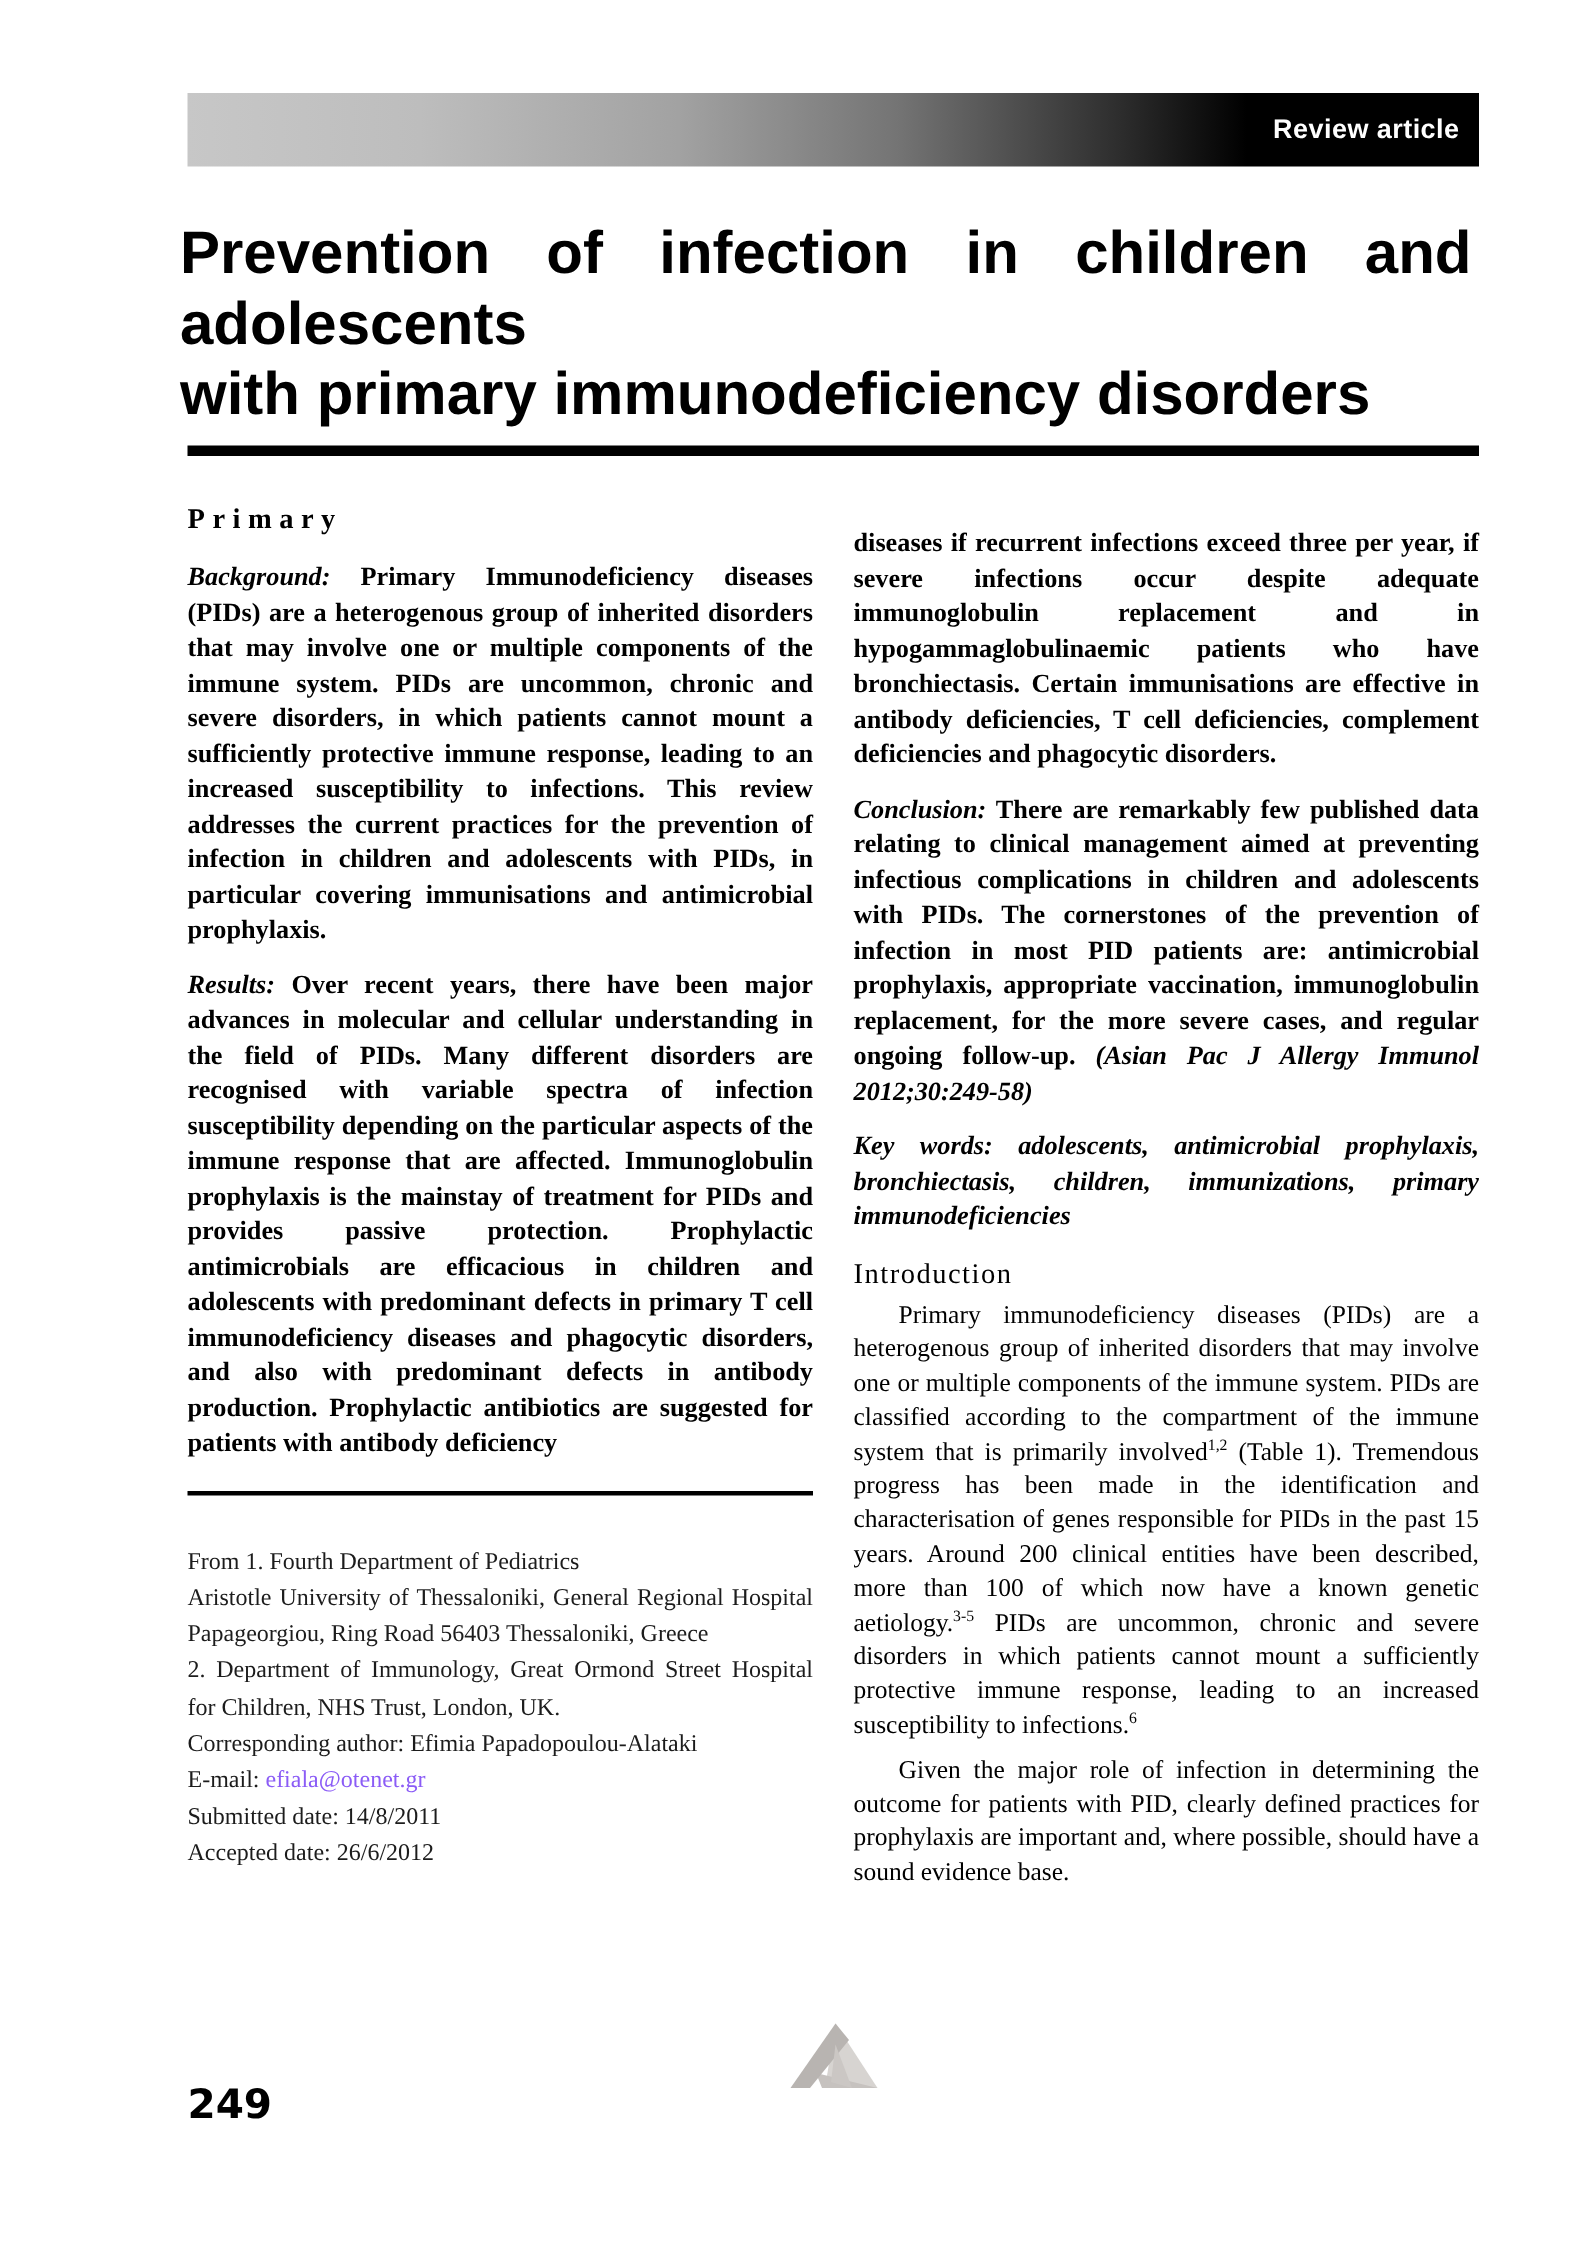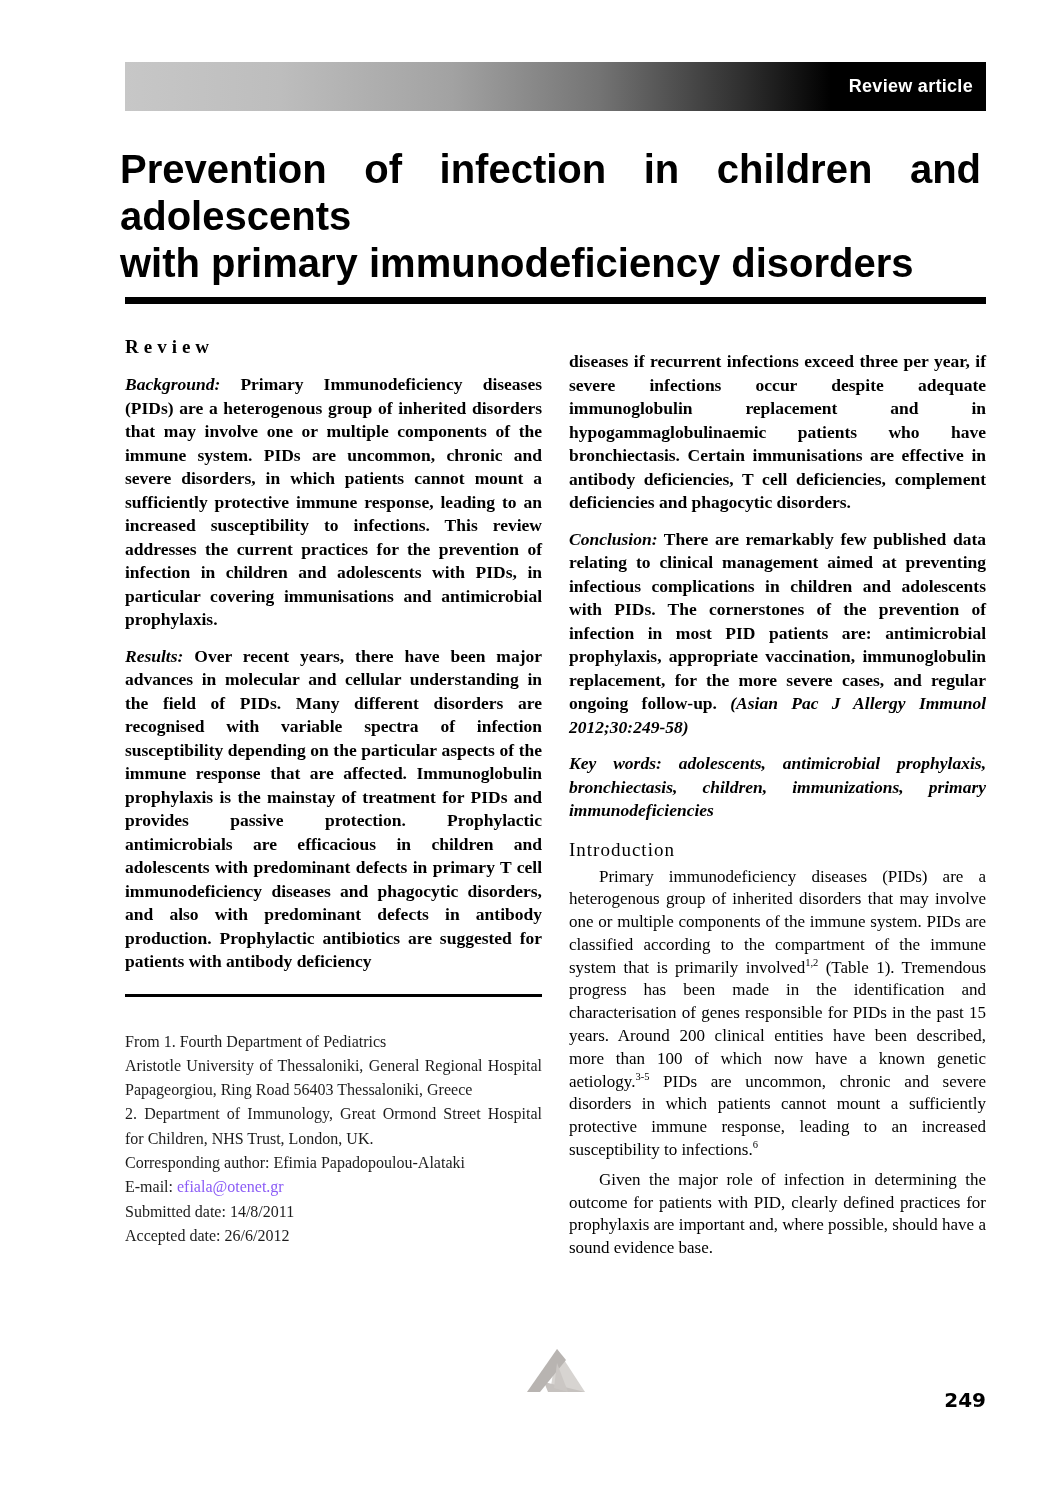--- a/index.html
+++ b/index.html
@@ -38,22 +38,22 @@
   .fn-line { text-align:justify; }
   .email { text-decoration:none; }
 
   .intro-heading { margin:16px 0 5px 0; font-size:19px; font-weight:400; letter-spacing:1px; }
   .intro { margin:0; font-size:17px; line-height:22.8px; font-weight:400; text-align:justify; text-indent:30px; }
   .intro.p2 { margin-top:7px; }
   .intro sup, .body sup { font-size:10.5px; line-height:0; }
 
   
   .footer-logo { position:absolute; left:125px; top:1346px; width:861px; text-align:center; }
-  .page-number { position:absolute; left:125px; top:1388px; width:861px; text-align:right;
-                 font-family:"DejaVu Sans",sans-serif; font-weight:700; font-size:20px; }
+  .page-number { position:absolute; left:125px; top:1388px; width:861px; text-align:left;
+                 font-family:"DejaVu Sans",sans-serif; font-weight:700; font-size:27px; }
 </style>
 </head>
 <body>
 
 <div class="page">
 
   <div class="banner">
     <span class="banner-label">Review article</span>
   </div>
 
@@ -61,21 +61,21 @@
     <div class="title-l1">Prevention of infection in children and adolescents</div>
     <div class="title-l2">with primary immunodeficiency disorders</div>
   </div>
 
 
   <div class="rule-thick"></div>
 
   <div class="columns">
 
     <div class="col">
-      <h2 class="summary-heading">Review</h2>
+      <h2 class="summary-heading">Primary</h2>
 
       <p class="body">
         <i class="lbl">Background:</i>
         <span>Primary Immunodeficiency diseases (PIDs) are a heterogenous group of inherited disorders that may involve one or multiple components of the immune system. PIDs are uncommon, chronic and severe disorders, in which patients cannot mount a sufficiently protective immune response, leading to an increased susceptibility to infections. This review addresses the current practices for the prevention of infection in children and adolescents with PIDs, in particular covering immunisations and antimicrobial prophylaxis.</span>
       </p>
 
       <p class="body">
         <i class="lbl">Results:</i>
         <span>Over recent years, there have been major advances in molecular and cellular understanding in the field of PIDs. Many different disorders are recognised with variable spectra of infection susceptibility depending on the particular aspects of the immune response that are affected. Immunoglobulin prophylaxis is the mainstay of treatment for PIDs and provides passive protection. Prophylactic antimicrobials are efficacious in children and adolescents with predominant defects in primary T cell immunodeficiency diseases and phagocytic disorders, and also with predominant defects in antibody production. Prophylactic antibiotics are suggested for patients with antibody deficiency</span>
       </p>

